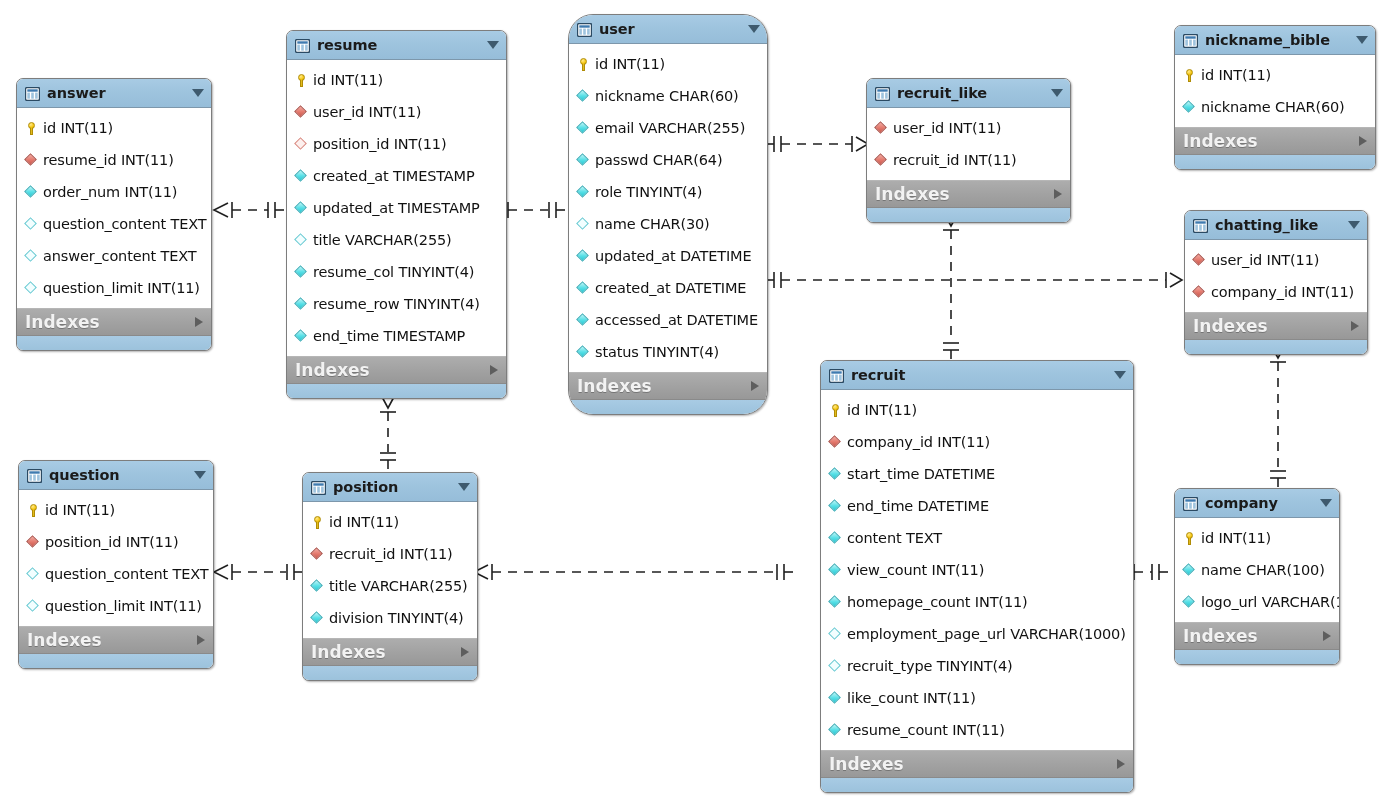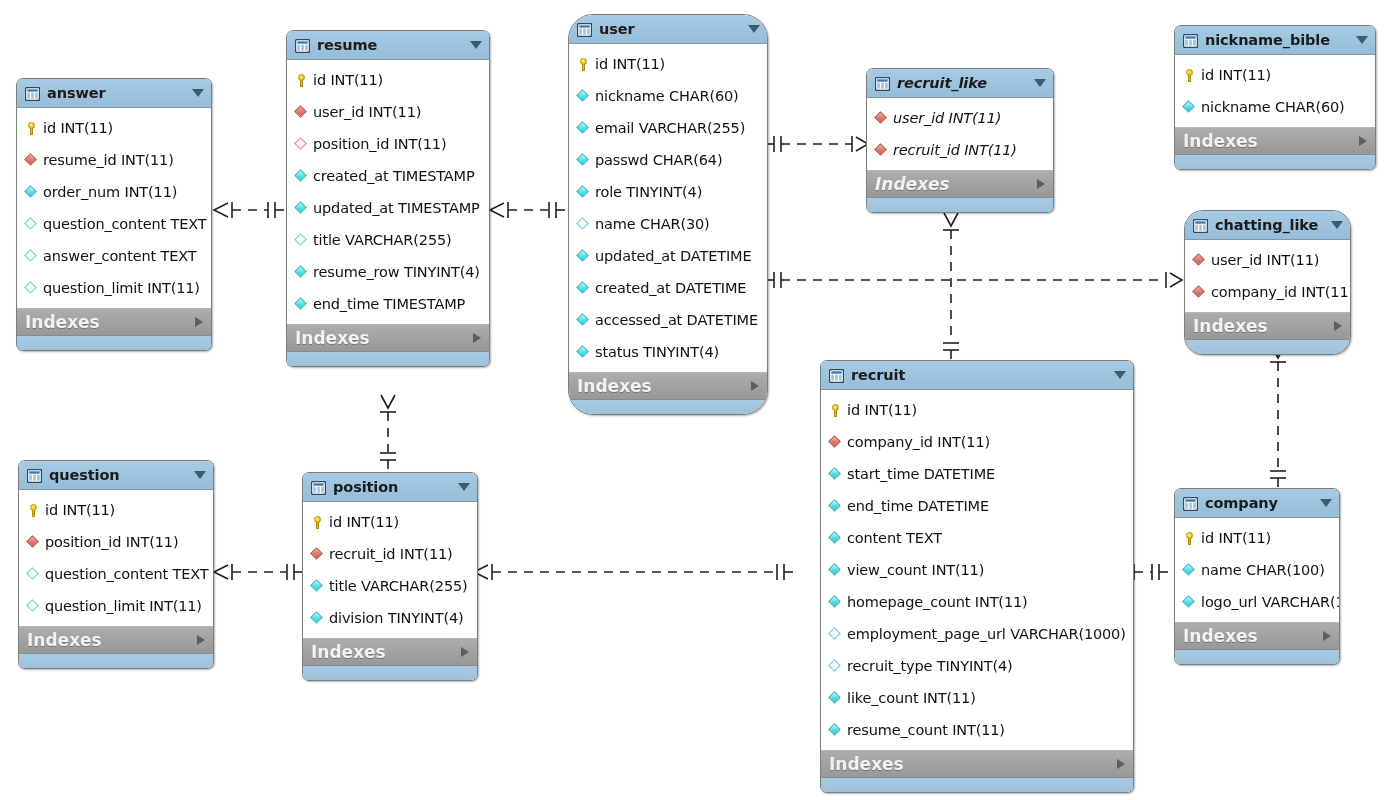--- a/index.html
+++ b/index.html
@@ -319,21 +319,21 @@
             <span class="col-mark mark-dia mark-null"></span>
             <span class="col-name">question_limit INT(11)</span>
           </div>
         </div>
         <div class="tbl-indexes">
           <span class="idx-label">Indexes</span>
           <span class="idx-caret"></span>
         </div>
         <div class="tbl-footer"></div>
       </div>
-      <div class="table-fig" style="left: 286px; top: 30px; width: 204px;">
+      <div class="table-fig" style="left: 286px; top: 30px; width: 221px;">
         <div class="tbl-header">
           <span class="tbl-icon"><svg width="15" height="14" viewBox="0 0 15 14">
               <rect x="0.5" y="0.5" width="14" height="13" rx="1.5" fill="#ffffff" stroke="#2b4a63" stroke-width="1.4"></rect>
               <rect x="2.3" y="2.3" width="10.4" height="2.4" fill="#3f7bb0"></rect>
               <rect x="2.3" y="5.6" width="2.6" height="6.1" fill="#9fc4de"></rect>
               <rect x="6.2" y="5.6" width="2.6" height="6.1" fill="#9fc4de"></rect>
               <rect x="10.1" y="5.6" width="2.6" height="6.1" fill="#9fc4de"></rect>
             </svg></span>
           <span class="tbl-title">resume</span>
           <span class="tbl-caret"></span>
@@ -358,20 +358,24 @@
           <div class="col-row">
             <span class="col-mark mark-dia mark-nn"></span>
             <span class="col-name">updated_at TIMESTAMP</span>
           </div>
           <div class="col-row">
             <span class="col-mark mark-dia mark-null"></span>
             <span class="col-name">title VARCHAR(255)</span>
           </div>
           <div class="col-row">
             <span class="col-mark mark-dia mark-nn"></span>
+            <span class="col-name">resume_col TINYINT(4)</span>
+          </div>
+          <div class="col-row">
+            <span class="col-mark mark-dia mark-nn"></span>
             <span class="col-name">resume_row TINYINT(4)</span>
           </div>
           <div class="col-row">
             <span class="col-mark mark-dia mark-nn"></span>
             <span class="col-name">end_time TIMESTAMP</span>
           </div>
         </div>
         <div class="tbl-indexes">
           <span class="idx-label">Indexes</span>
           <span class="idx-caret"></span>
@@ -431,21 +435,21 @@
             <span class="col-mark mark-dia mark-nn"></span>
             <span class="col-name">status TINYINT(4)</span>
           </div>
         </div>
         <div class="tbl-indexes">
           <span class="idx-label">Indexes</span>
           <span class="idx-caret"></span>
         </div>
         <div class="tbl-footer"></div>
       </div>
-      <div class="table-fig" style="left: 866px; top: 68px; width: 188px; font-style: italic;">
+      <div class="table-fig" style="left: 866px; top: 78px; width: 205px;">
         <div class="tbl-header">
           <span class="tbl-icon"><svg width="15" height="14" viewBox="0 0 15 14">
               <rect x="0.5" y="0.5" width="14" height="13" rx="1.5" fill="#ffffff" stroke="#2b4a63" stroke-width="1.4"></rect>
               <rect x="2.3" y="2.3" width="10.4" height="2.4" fill="#3f7bb0"></rect>
               <rect x="2.3" y="5.6" width="2.6" height="6.1" fill="#9fc4de"></rect>
               <rect x="6.2" y="5.6" width="2.6" height="6.1" fill="#9fc4de"></rect>
               <rect x="10.1" y="5.6" width="2.6" height="6.1" fill="#9fc4de"></rect>
             </svg></span>
           <span class="tbl-title">recruit_like</span>
           <span class="tbl-caret"></span>
@@ -487,21 +491,21 @@
             <span class="col-mark mark-dia mark-nn"></span>
             <span class="col-name">nickname CHAR(60)</span>
           </div>
         </div>
         <div class="tbl-indexes">
           <span class="idx-label">Indexes</span>
           <span class="idx-caret"></span>
         </div>
         <div class="tbl-footer"></div>
       </div>
-      <div class="table-fig" style="left: 1184px; top: 210px; width: 167px; border-radius: 19px;">
+      <div class="table-fig" style="left: 1184px; top: 210px; width: 184px;">
         <div class="tbl-header">
           <span class="tbl-icon"><svg width="15" height="14" viewBox="0 0 15 14">
               <rect x="0.5" y="0.5" width="14" height="13" rx="1.5" fill="#ffffff" stroke="#2b4a63" stroke-width="1.4"></rect>
               <rect x="2.3" y="2.3" width="10.4" height="2.4" fill="#3f7bb0"></rect>
               <rect x="2.3" y="5.6" width="2.6" height="6.1" fill="#9fc4de"></rect>
               <rect x="6.2" y="5.6" width="2.6" height="6.1" fill="#9fc4de"></rect>
               <rect x="10.1" y="5.6" width="2.6" height="6.1" fill="#9fc4de"></rect>
             </svg></span>
           <span class="tbl-title">chatting_like</span>
           <span class="tbl-caret"></span>

